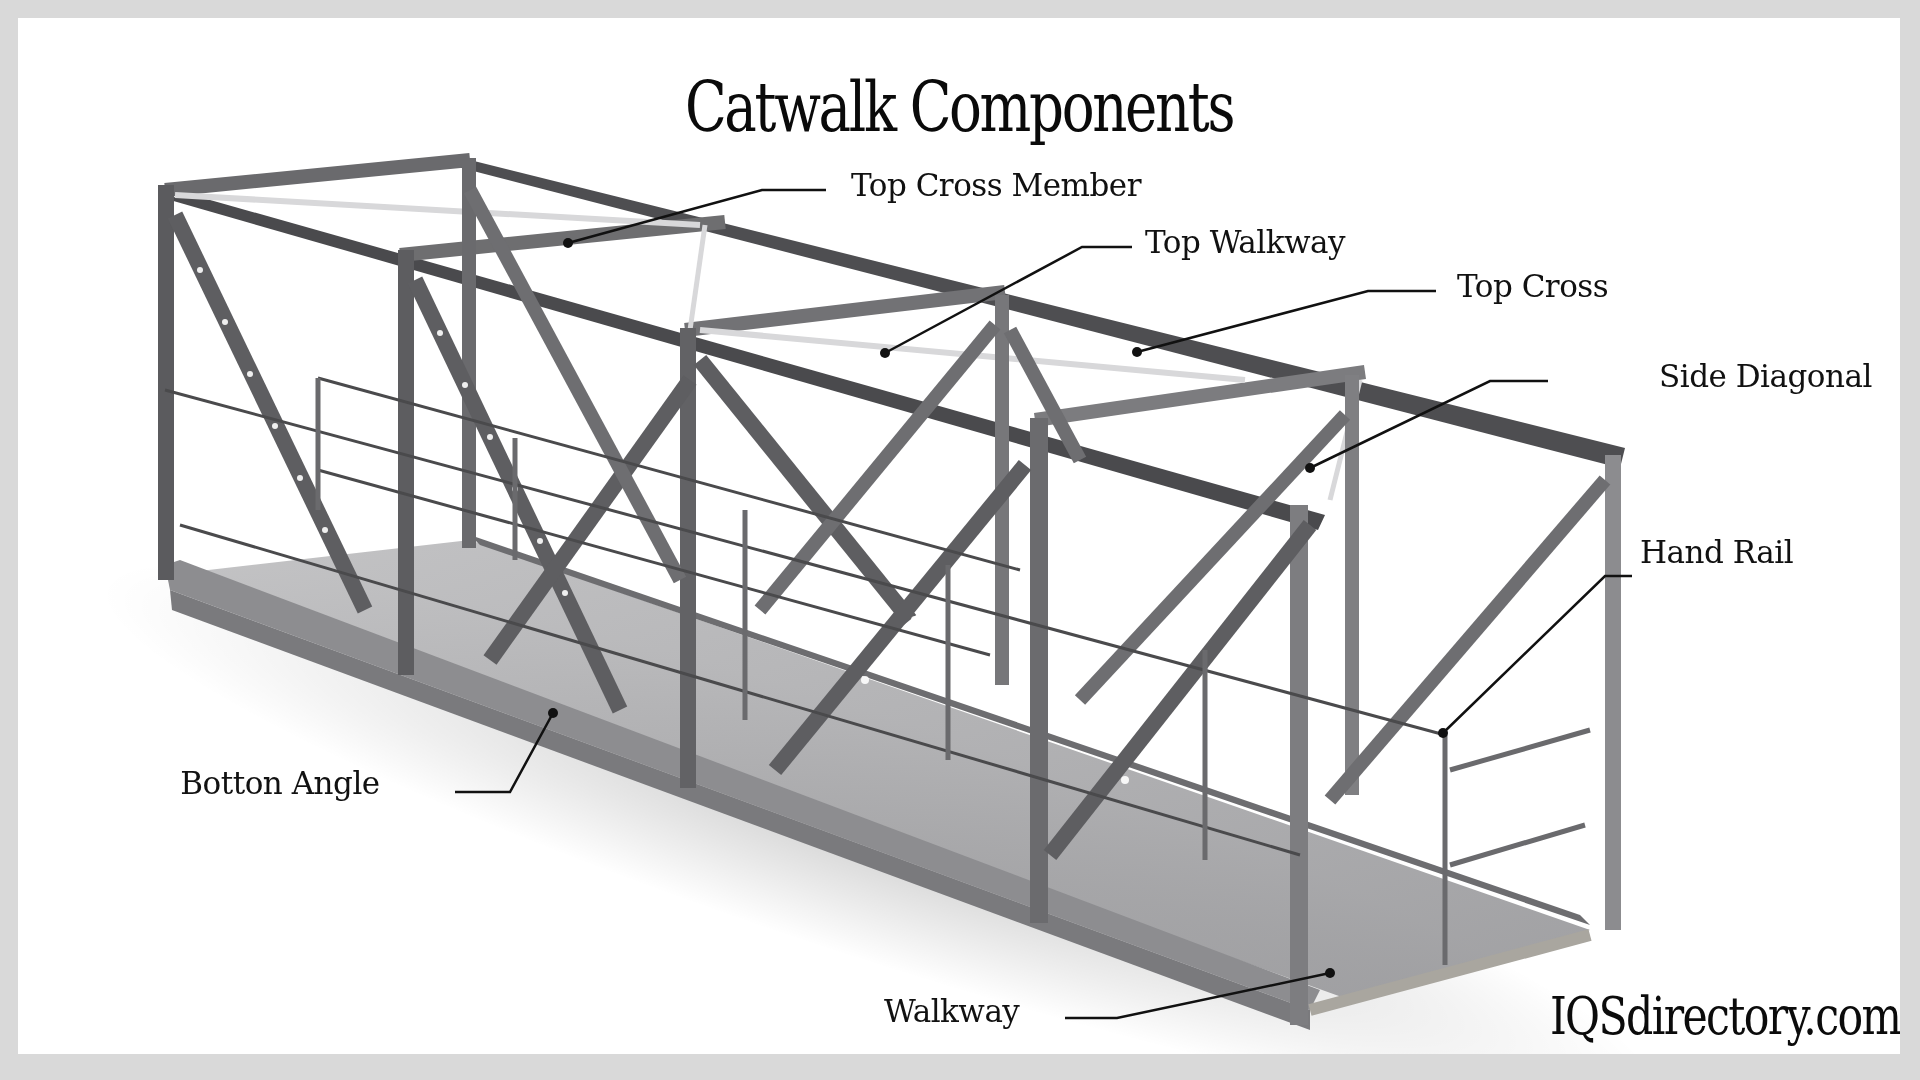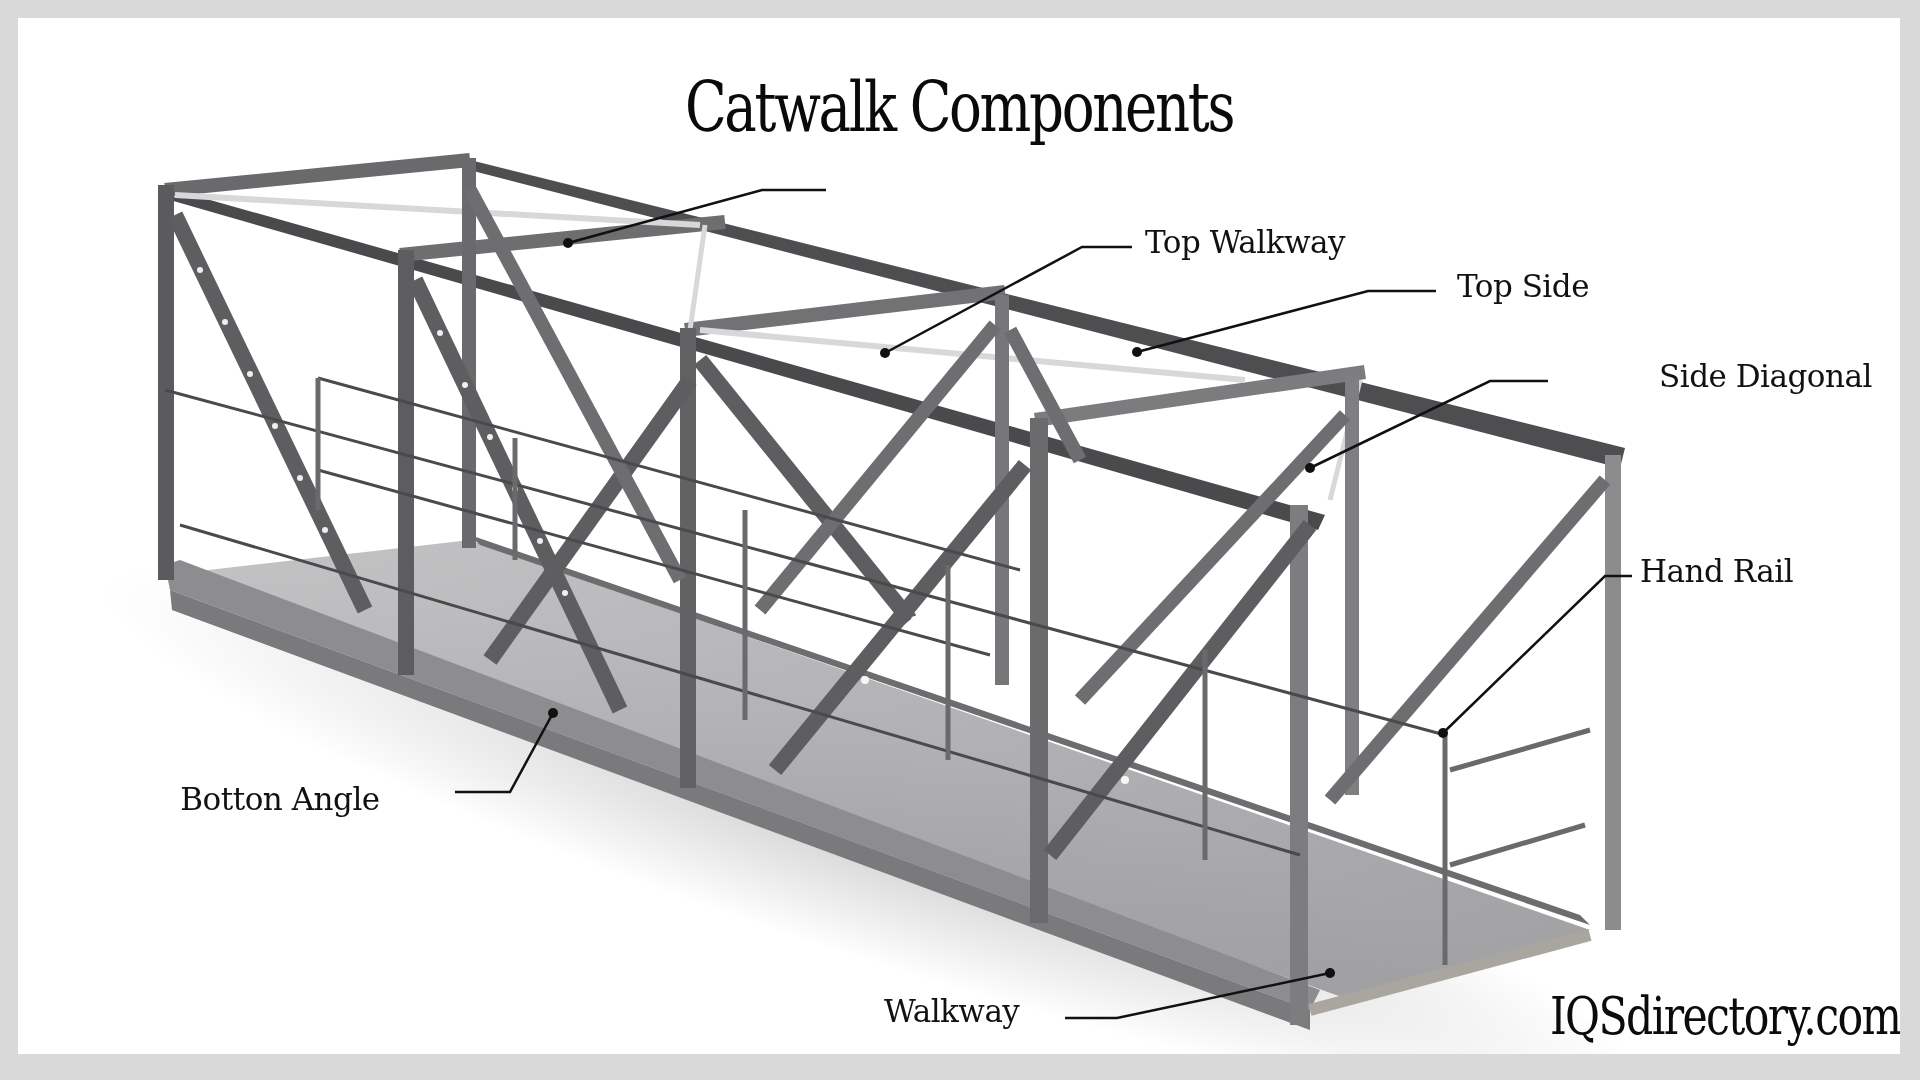--- a/index.html
+++ b/index.html
@@ -181,25 +181,26 @@
       <circle cx="568" cy="243" r="5"></circle>
       <circle cx="885" cy="353" r="5"></circle>
       <circle cx="1137" cy="352" r="5"></circle>
       <circle cx="1310" cy="468" r="5"></circle>
       <circle cx="1443" cy="733" r="5"></circle>
       <circle cx="553" cy="713" r="5"></circle>
       <circle cx="1330" cy="973" r="5"></circle>
     </g>
   </svg>
 
+  <div class="label" style="left:833px; top:150px;">Top Cross Member</div>
   <div class="label" style="left:1127px; top:207px;">Top Walkway</div>
-  <div class="label" style="left:1439px; top:251px;">Top Side</div>
+  <div class="label" style="left:1439px; top:251px;">Top Cross</div>
   <div class="label" style="left:1641px; top:341px;">Side Diagonal</div>
-  <div class="label" style="left:1622px; top:536px;">Hand Rail</div>
-
-  <div class="label center" style="left:72px; top:764px; width:380px;">
+  <div class="label" style="left:1622px; top:517px;">Hand Rail</div>
+
+  <div class="label center" style="left:72px; top:748px; width:380px;">
     <div>Botton Angle</div>
   </div>
 
   <div class="label" style="left:866px; top:976px;">Walkway</div>
 
   <div class="brand">IQSdirectory.com</div>
 </div>
 
 </body></html>

